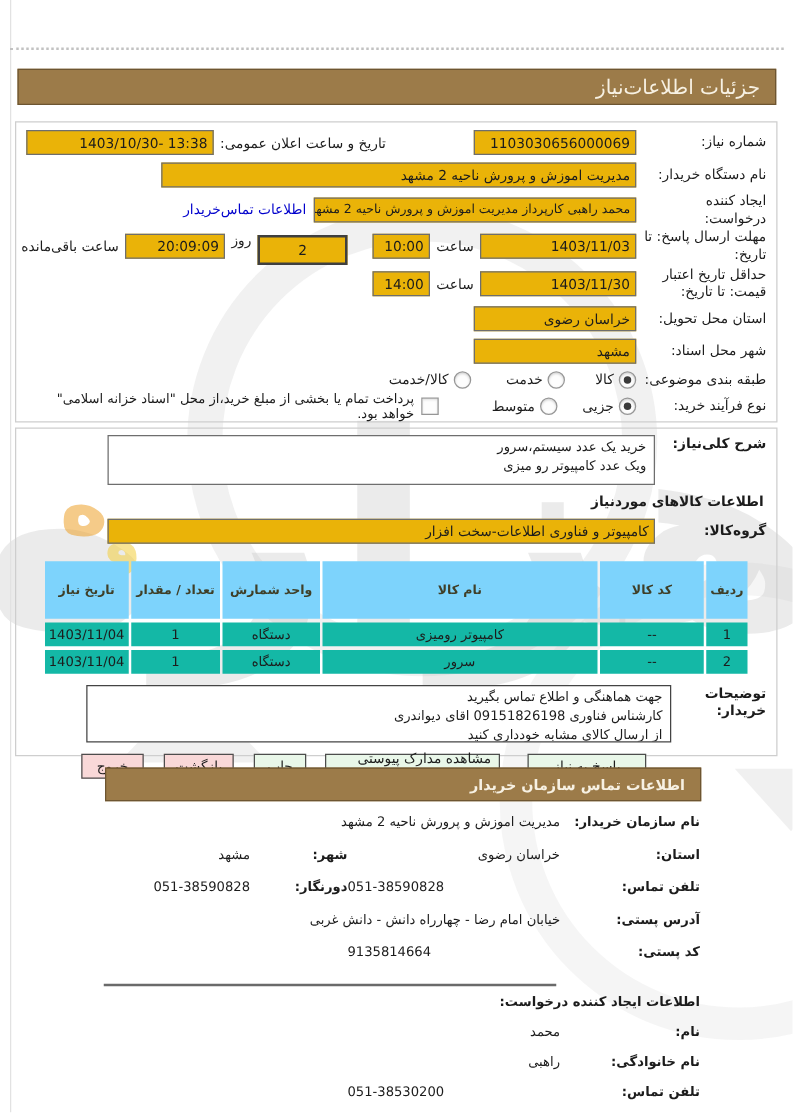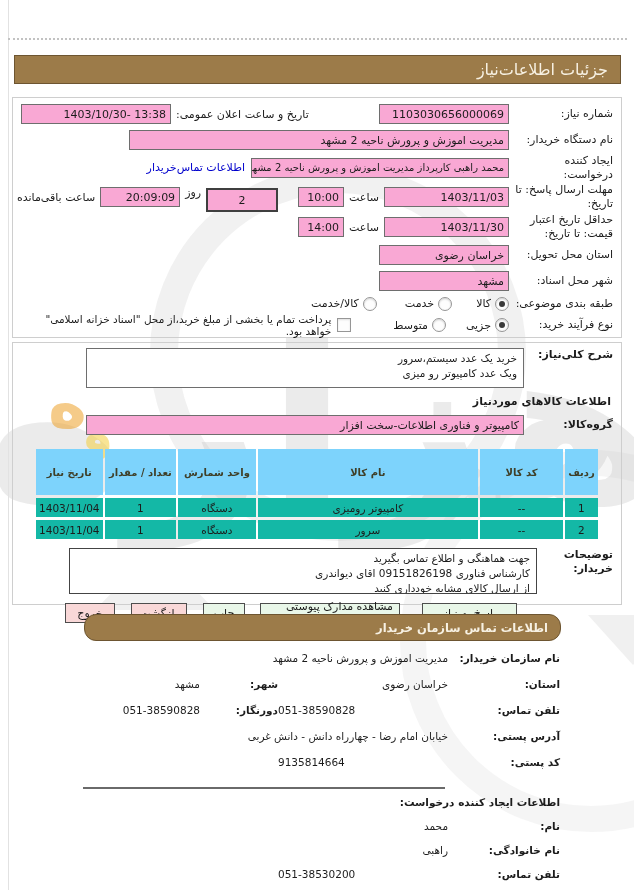--- a/index.html
+++ b/index.html
@@ -27,30 +27,30 @@
     border-left:45px solid transparent; border-right:45px solid transparent;
     border-top:50px solid rgba(205,205,205,0.30); }
   
   .content { position:relative; z-index:1; width:100%; height:100%; }
   .left-edge { position:absolute; left:8px; top:0; bottom:0; width:1px; background:#e2e2e2; }
   .top-dotted { position:absolute; left:8px; right:7px; top:38px; border-top:2px dotted #c2c2c2; }
   
   .bar { background:#9c7b49; border:1px solid #6d5531; color:#f7f1e3;
     display:flex; align-items:center; padding:0 12px; box-sizing:border-box; }
   .bar1 { position:absolute; left:14px; right:13px; top:55px; height:29px; font-size:16px; }
-  .bar2 { position:absolute; left:84px; width:477px; top:614px; height:27px; font-size:11.5px; font-weight:bold;border-radius:12px; }
+  .bar2 { position:absolute; left:84px; width:477px; top:614px; height:27px; font-size:11.5px; font-weight:bold; }
   
   .panel { position:absolute; left:12px; right:12px; border:1px solid #cecece;
     box-sizing:border-box; padding:3px 8px; background:transparent; }
   .panel1 { top:97px; height:241px; }
   .panel2 { top:342px; height:263px; }
   
   .frow { display:flex; align-items:center; min-height:26px; }
   .lbl { width:100px; flex:none; line-height:1.25; padding-left:4px; }
-  .ibox { background:#f9a8d4; border:1px solid #6e6e6e; height:20px; box-sizing:border-box;
+  .ibox { background:#eab308; border:1px solid #6e6e6e; height:20px; box-sizing:border-box;
     display:flex; align-items:center; padding:0 4px; font-size:11px; overflow:hidden; white-space:nowrap; }
   .ltr { direction:ltr; }
   .ra { justify-content:flex-end; }  
   .w130 { width:130px; flex:none; } .w150 { width:150px; flex:none; }
   .w380 { width:380px; flex:none; } .w258 { width:258px; flex:none; font-size:10px; }
   .w125 { width:125px; flex:none; } .w46 { width:46px; flex:none; }
   .w72 { width:72px; flex:none; } .w60 { width:80px; flex:none; }
   .spin { border:2px solid #3f3f3f; height:24px; transform:translateY(3px); justify-content:center; }
   .sidetxt { margin:0 5px; flex:none; }
   .raised { transform:translateY(-5px); }

